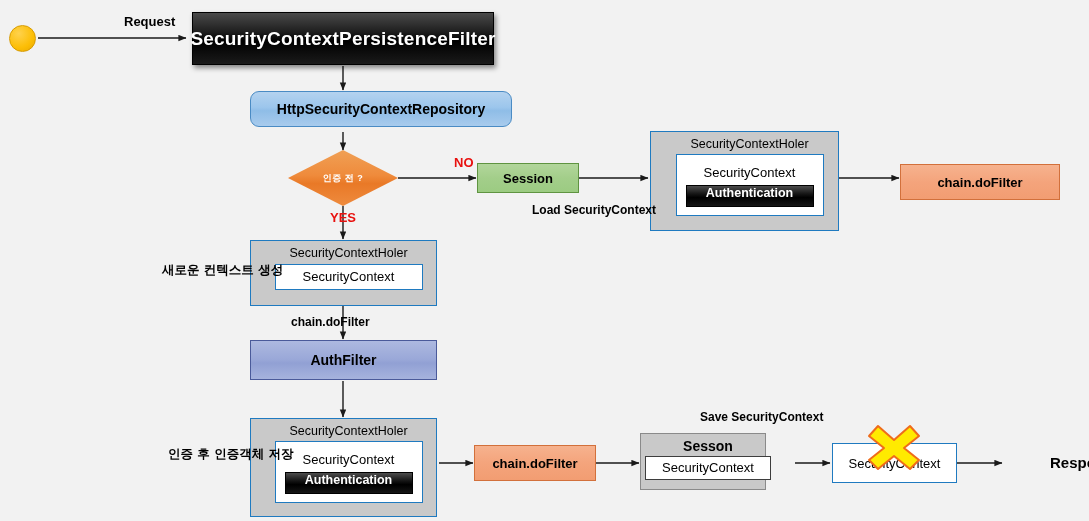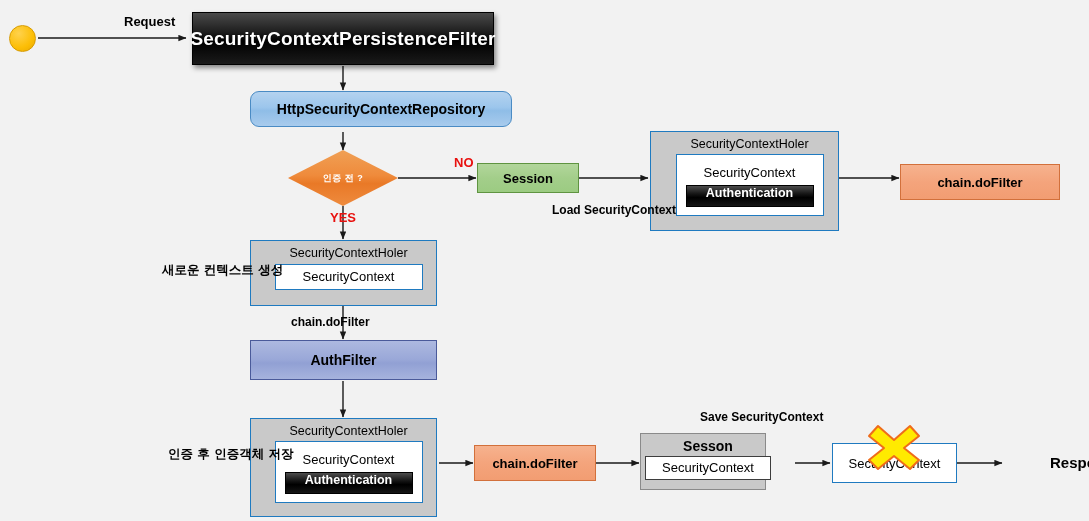--- a/index.html
+++ b/index.html
@@ -310,21 +310,21 @@
   <svg class="x-mark" style="left:866px; top:423px;" width="56" height="48" viewBox="0 0 56 48">
     <path d="M12,3 L28,17 L44,3 L53,13 L38,25 L53,37 L44,46 L28,33 L12,46 L3,37 L18,25 L3,13 Z" fill="#ffea00" stroke="#ef6c1a" stroke-width="2" stroke-linejoin="round"></path>
   </svg>
 
   <div class="lbl bold" style="left:80px; top:15px; font-size:13px;">Request</div>
 
   <div class="lbl red" style="left:410px; top:156px;">NO</div>
 
   <div class="lbl red" style="left:286px; top:211px;">YES</div>
 
-  <div class="lbl bold" style="left:464px; top:204px; font-size:12px;padding-left:44px;">Load SecurityContext</div>
+  <div class="lbl bold" style="left:444px; top:204px; font-size:12px;padding-left:44px;">Load SecurityContext</div>
 
   <div class="lbl kr" style="left:118px; top:264px;">새로운 컨텍스트 생성</div>
 
   <div class="lbl bold" style="left:247px; top:316px; font-size:12px;">chain.doFilter</div>
 
   <div class="lbl kr" style="left:124px; top:448px;">인증 후 인증객체 저장</div>
 
   <div class="lbl bold" style="left:656px; top:411px; font-size:12px;">Save SecurityContext</div>
 
   <div class="lbl bold" style="left:1006px; top:455px; font-size:15px;">Response</div>

